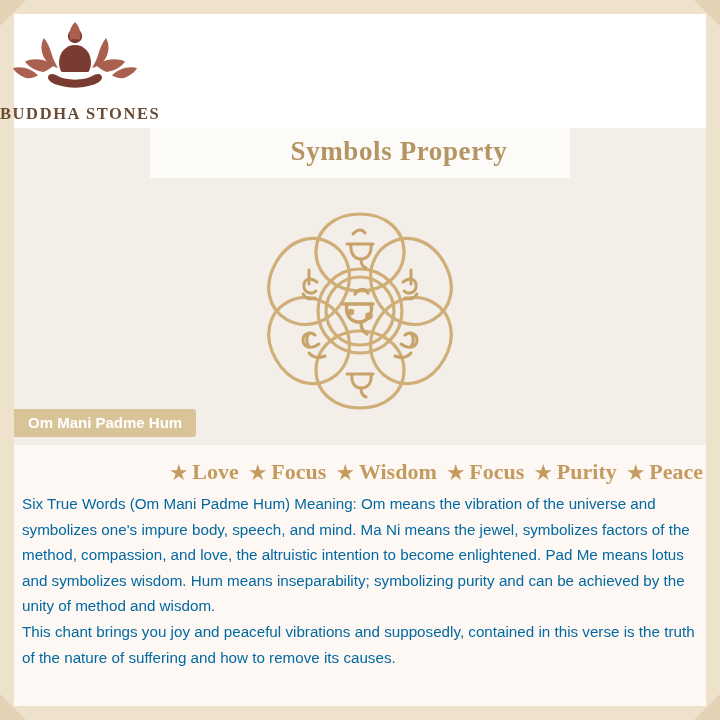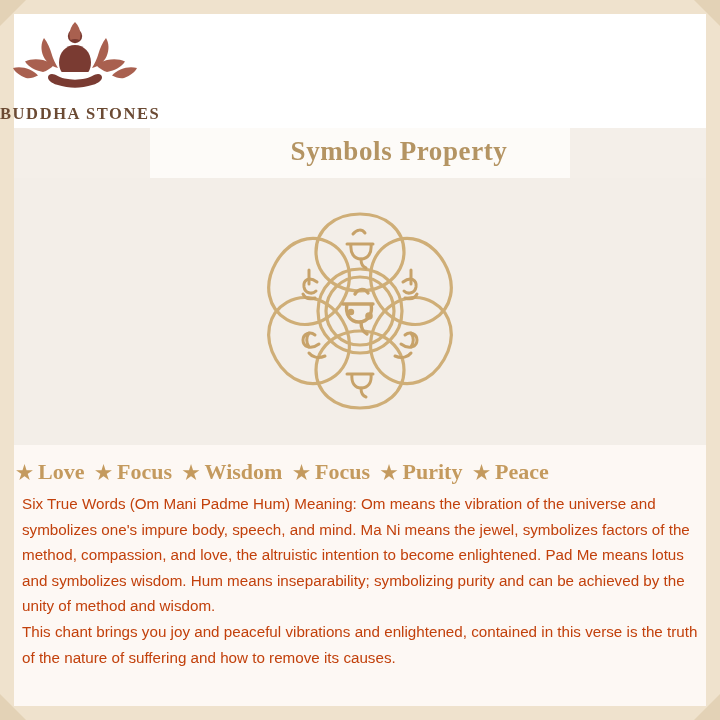--- a/index.html
+++ b/index.html
@@ -141,21 +141,21 @@
     position: absolute;
     left: 14px; top: 445px;
     width: 692px; height: 261px;
     background: #fdf8f4;
   }
 
   .keywords {
     position: absolute;
     left: 14px; top: 459px;
     width: 692px;
-    text-align: left;
+    text-align: right;
     font-family: "Liberation Serif", serif;
     font-size: 22px;
     font-weight: bold;
     color: #c49a5e;
     white-space: nowrap;
   }
   .keywords .star {
     color: #c49a5e;
     font-size: 19px;
     padding: 0 2px;
@@ -163,21 +163,21 @@
   .keywords .kw {
     padding: 0 3px;
   }
 
   .body-copy {
     position: absolute;
     left: 22px; top: 491px;
     width: 678px;
     font-size: 15.2px;
     line-height: 25.6px;
-    color: #c2410c;
+    color: #0369a1;
     font-family: "Liberation Sans", sans-serif;
   }
   .body-copy p {
     margin: 0;
   }
 </style>
 </head>
 <body>
 
 <div class="page">
@@ -269,30 +269,31 @@
           <path d="M90 170 c-7 3-13 1-16-3"></path>
 
           <path d="M82 96 c-8-6-14-2-13 5 1 6 8 8 12 4"></path>
           <path d="M74 84 v14"></path>
           <path d="M80 112 c-6 2-10 0-12-4"></path>
         </g>
       </svg>
     </span>
   </div>
 
+  <div class="tag">Om Mani Padme Hum</div>
 
   <div class="text-panel"></div>
 
   <div class="keywords">
     <span class="star">★</span><span class="kw">Love</span>
     <span class="star">★</span><span class="kw">Focus</span>
     <span class="star">★</span><span class="kw">Wisdom</span>
     <span class="star">★</span><span class="kw">Focus</span>
     <span class="star">★</span><span class="kw">Purity</span>
     <span class="star">★</span><span class="kw">Peace</span>
   </div>
 
   <div class="body-copy">
     <p>Six True Words (Om Mani Padme Hum) Meaning: Om means the vibration of the universe and symbolizes one's impure body, speech, and mind. Ma Ni means the jewel, symbolizes factors of the method, compassion, and love, the altruistic intention to become enlightened. Pad Me means lotus and symbolizes wisdom. Hum means inseparability; symbolizing purity and can be achieved by the unity of method and wisdom.</p>
-    <p>This chant brings you joy and peaceful vibrations and enlightened, contained in this verse is the truth of the nature of suffering and how to remove its causes.</p>
+    <p>This chant brings you joy and peaceful vibrations and supposedly, contained in this verse is the truth of the nature of suffering and how to remove its causes.</p>
   </div>
 
 </div>
 
 </body></html>

